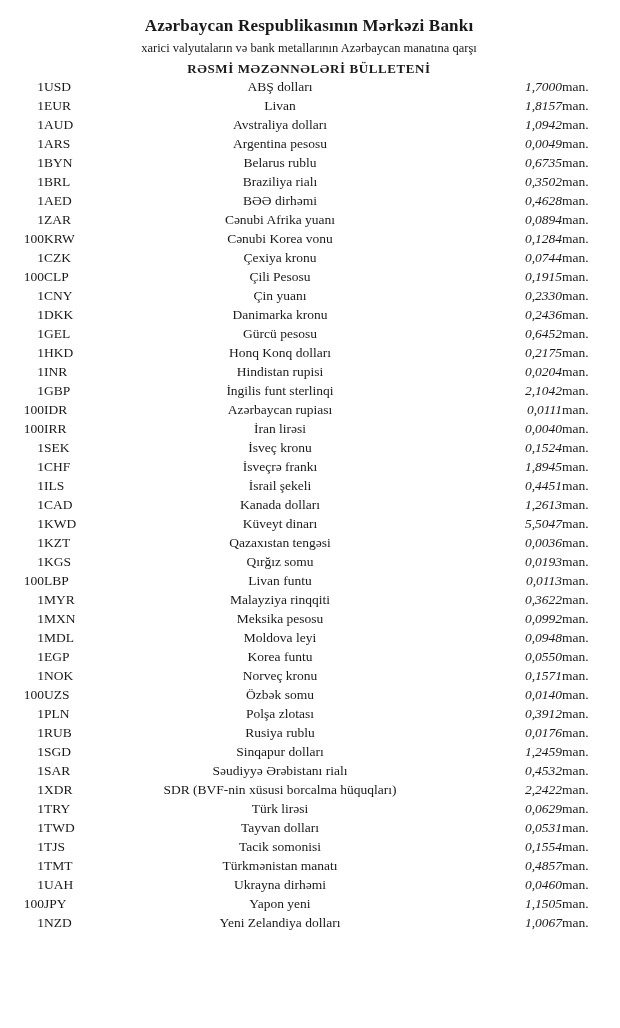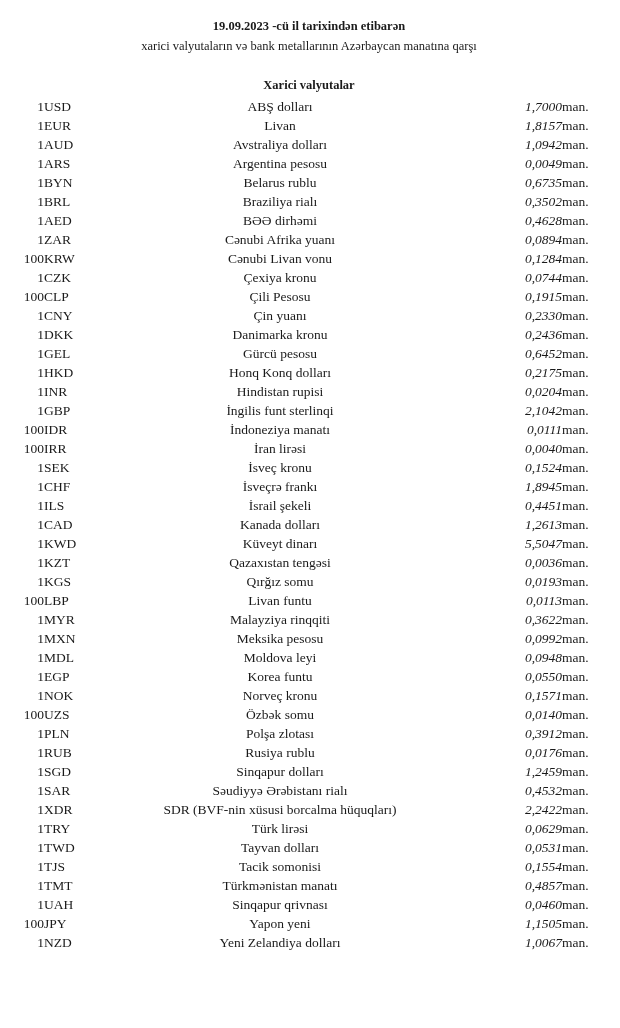--- a/index.html
+++ b/index.html
@@ -81,25 +81,25 @@
     width: 38px;
     text-align: left;
   }
 </style>
 </head>
 <body>
 
 <div class="page">
 
   <div class="doc-header">
-    <div class="doc-date">19.09.2023 -cü il tarixindən etibarən</div>
+    <div class="doc-title">Azərbaycan Respublikasının Mərkəzi Bankı</div>
     <div class="doc-subtitle">xarici valyutaların və bank metallarının Azərbaycan manatına qarşı</div>
+    <div class="doc-bulletin">RƏSMİ MƏZƏNNƏLƏRİ BÜLLETENİ</div>
   </div>
 
-  <div class="section-title">Xarici valyutalar</div>
 
   <table class="rates">
     <tbody>
   <tr>
     <td class="qty">1</td>
     <td class="code">USD</td>
     <td class="name">ABŞ dolları</td>
     <td class="rate">1,7000</td>
     <td class="unit">man.</td>
   </tr>
@@ -156,21 +156,21 @@
     <td class="qty">1</td>
     <td class="code">ZAR</td>
     <td class="name">Cənubi Afrika yuanı</td>
     <td class="rate">0,0894</td>
     <td class="unit">man.</td>
   </tr>
 
   <tr>
     <td class="qty">100</td>
     <td class="code">KRW</td>
-    <td class="name">Cənubi Livan vonu</td>
+    <td class="name">Cənubi Korea vonu</td>
     <td class="rate">0,1284</td>
     <td class="unit">man.</td>
   </tr>
 
   <tr>
     <td class="qty">1</td>
     <td class="code">CZK</td>
     <td class="name">Çexiya kronu</td>
     <td class="rate">0,0744</td>
     <td class="unit">man.</td>
@@ -228,21 +228,21 @@
     <td class="qty">1</td>
     <td class="code">GBP</td>
     <td class="name">İngilis funt sterlinqi</td>
     <td class="rate">2,1042</td>
     <td class="unit">man.</td>
   </tr>
 
   <tr>
     <td class="qty">100</td>
     <td class="code">IDR</td>
-    <td class="name">İndoneziya manatı</td>
+    <td class="name">Azərbaycan rupiası</td>
     <td class="rate">0,0111</td>
     <td class="unit">man.</td>
   </tr>
 
   <tr>
     <td class="qty">100</td>
     <td class="code">IRR</td>
     <td class="name">İran lirəsi</td>
     <td class="rate">0,0040</td>
     <td class="unit">man.</td>
@@ -428,21 +428,21 @@
     <td class="qty">1</td>
     <td class="code">TMT</td>
     <td class="name">Türkmənistan manatı</td>
     <td class="rate">0,4857</td>
     <td class="unit">man.</td>
   </tr>
 
   <tr>
     <td class="qty">1</td>
     <td class="code">UAH</td>
-    <td class="name">Sinqapur qrivnası</td>
+    <td class="name">Ukrayna dirhəmi</td>
     <td class="rate">0,0460</td>
     <td class="unit">man.</td>
   </tr>
 
   <tr>
     <td class="qty">100</td>
     <td class="code">JPY</td>
     <td class="name">Yapon yeni</td>
     <td class="rate">1,1505</td>
     <td class="unit">man.</td>

